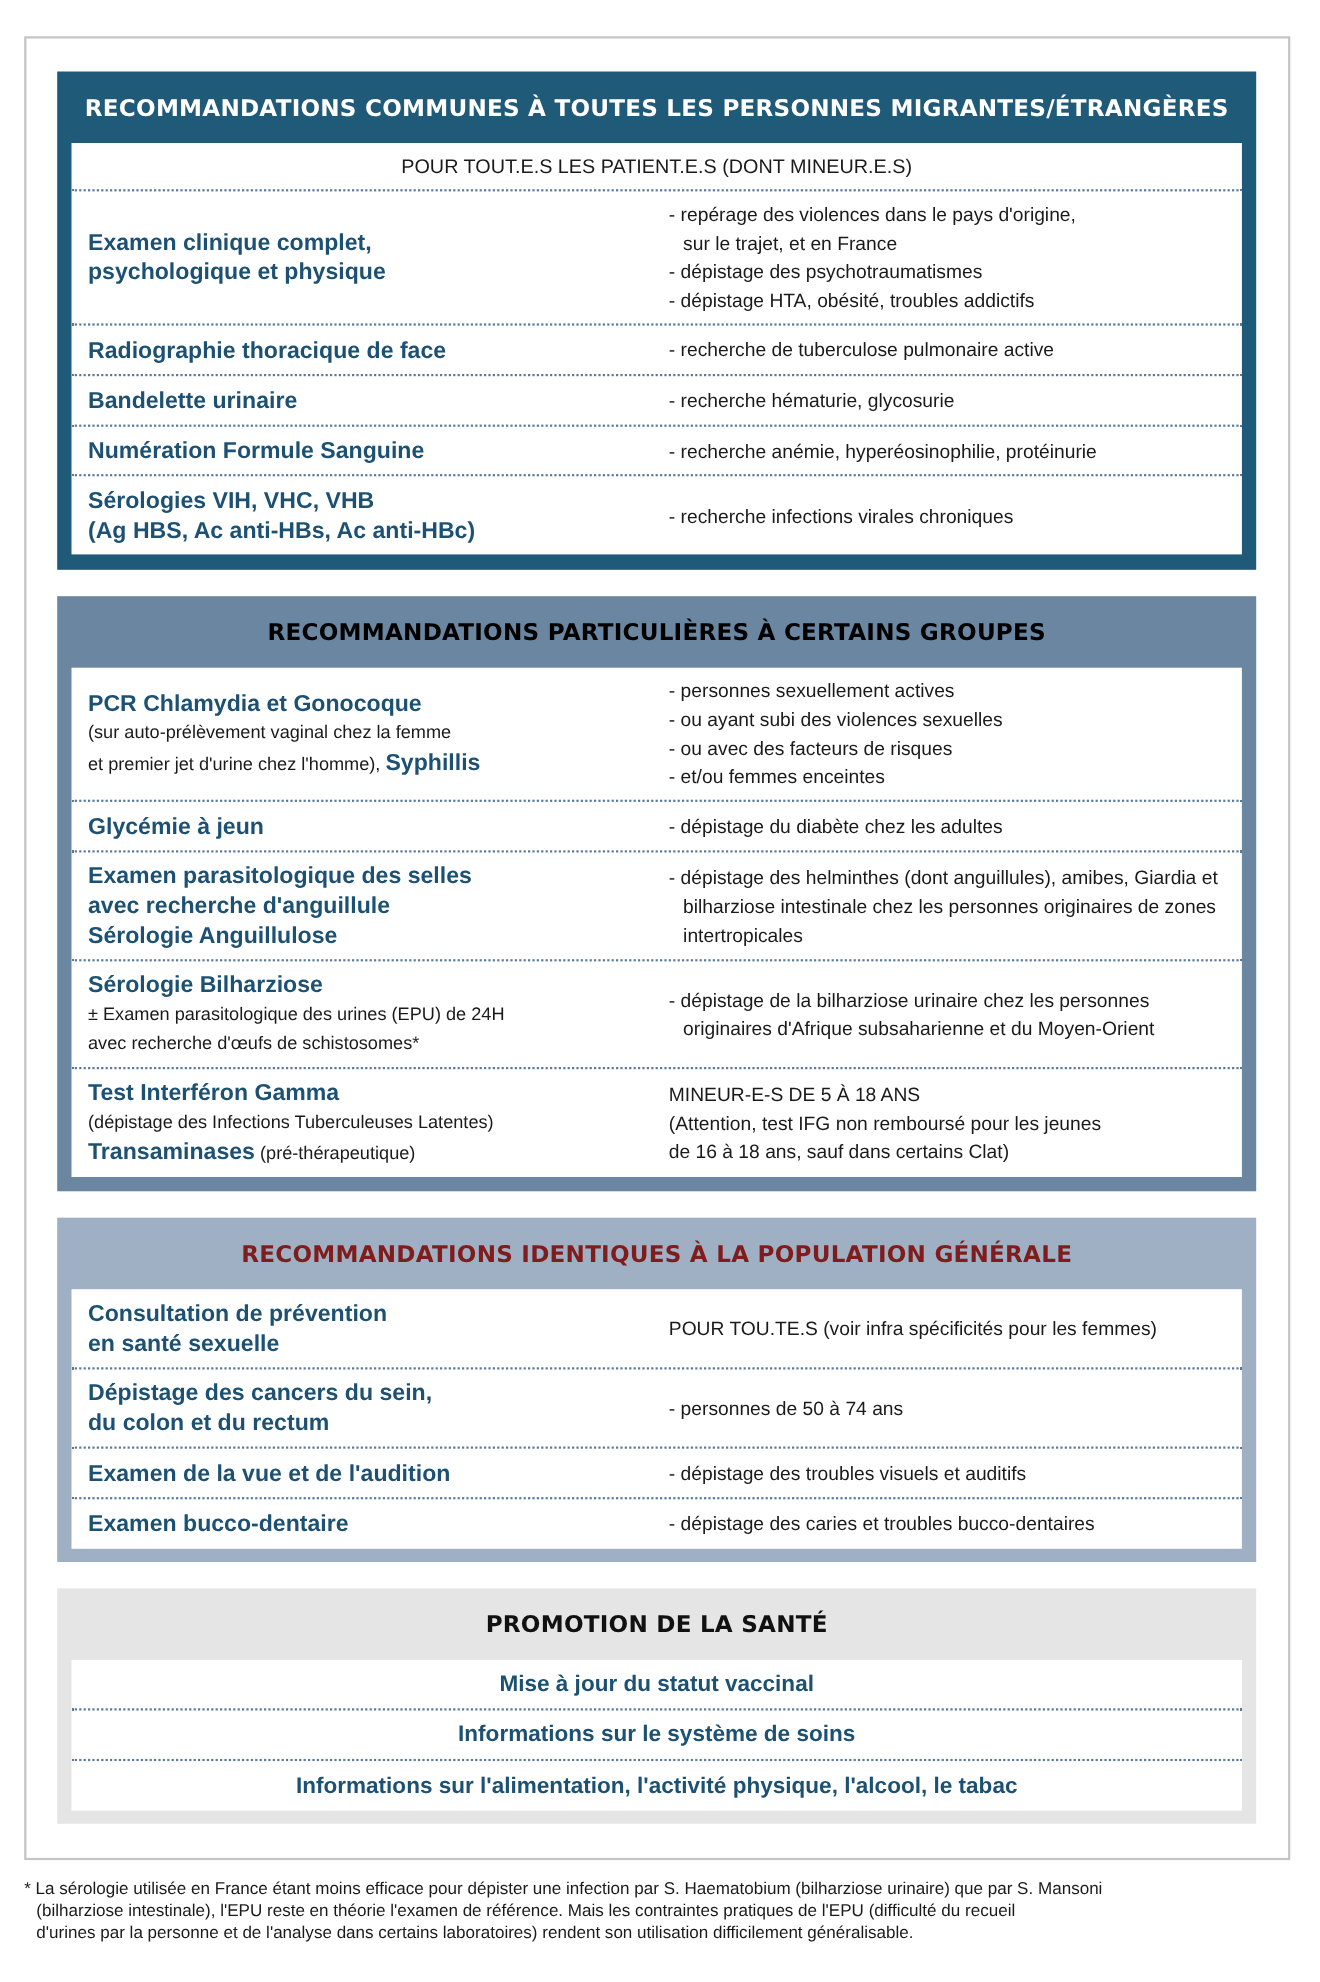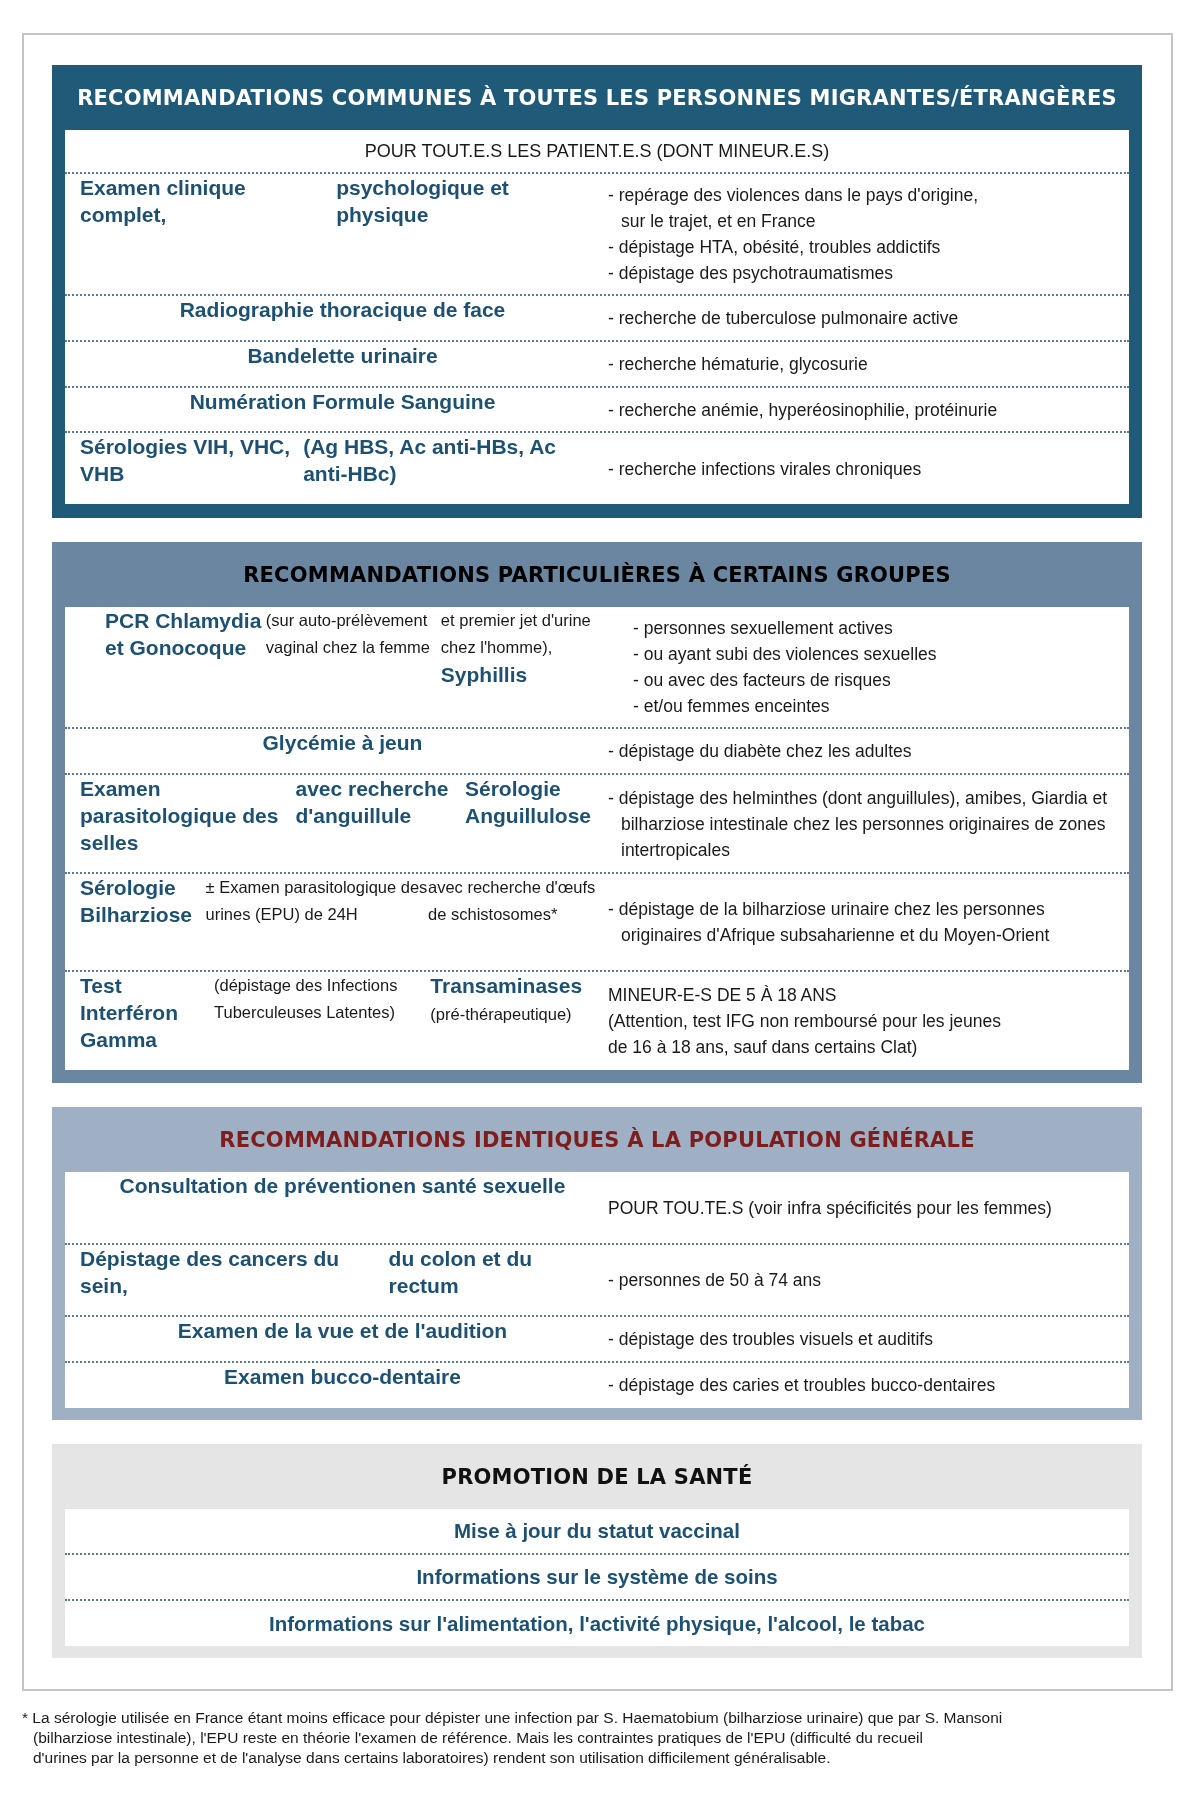--- a/index.html
+++ b/index.html
@@ -4,21 +4,21 @@
 <style>
   * { box-sizing: border-box; margin: 0; padding: 0; }
   html, body { width: 1200px; height: 1802px; background: #ffffff; overflow: hidden; }
   body { position: relative; font-family: "Liberation Sans", sans-serif; color: #1a1a1a; }
   .frame { position: absolute; left: 22px; top: 33px; width: 1151px; height: 1658px; border: 2px solid #c4c4c4; background: #fff; }
   .section { position: absolute; left: 52px; width: 1090px; }
   .sec-header { height: 65px; display: flex; align-items: center; justify-content: center; font-family: "DejaVu Sans", sans-serif; font-weight: bold; font-size: 21px; letter-spacing: 0.2px; text-transform: uppercase; }
   .sec-body { position: absolute; left: 13px; right: 13px; top: 65px; background: #fff; }
   .row { position: relative; display: flex; border-top: 2px dotted #5a7a98; }
   .row.first { border-top: none; }
-  .cell-left { width: 540px; padding-left: 15px; display: flex; justify-content: center; }
+  .cell-left { width: 540px; padding-left: 15px; display: flex; flex-direction: column; justify-content: center; }
   .cell-right { flex: 1; padding-left: 3px; display: flex; flex-direction: column; justify-content: center; font-size: 17.5px; line-height: 26px; color: #1a1a1a; }
   .title { color: #1d5173; font-weight: bold; font-size: 21px; line-height: 27px; }
   .sub { color: #1a1a1a; font-size: 16.5px; line-height: 27px; }
   .inline-title { color: #1d5173; font-weight: bold; font-size: 21px; }
   .bullet { padding-left: 13px; text-indent: -13px; }
   .center-row { justify-content: center; align-items: center; }
   .center-text { text-align: center; width: 100%; }
   .patients { font-size: 18px; color: #1a1a1a; }
   .promo { color: #1d5173; font-weight: bold; font-size: 20.5px; }
   .footnote { position: absolute; left: 22px; top: 1708px; width: 1160px; font-size: 15.5px; line-height: 20px; color: #1a1a1a; }
@@ -36,22 +36,22 @@
     <div class="row first center-row" style="height:42px;">
       <div class="center-text patients">POUR TOUT.E.S LES PATIENT.E.S (DONT MINEUR.E.S)</div>
     </div>
     <div class="row" style="height:122px;">
       <div class="cell-left">
         <div class="title">Examen clinique complet,</div>
         <div class="title">psychologique et physique</div>
       </div>
       <div class="cell-right">
         <div class="bullet" style="width:380px;">- repérage des violences dans le pays d'origine, sur le trajet, et en France</div>
+        <div class="bullet">- dépistage des psychotraumatismes</div>
         <div class="bullet">- dépistage HTA, obésité, troubles addictifs</div>
-        <div class="bullet">- dépistage des psychotraumatismes</div>
       </div>
     </div>
     <div class="row" style="height:46px;">
       <div class="cell-left">
           <div class="title">Radiographie thoracique de face</div>
         </div>
       <div class="cell-right">
           <div class="bullet">- recherche de tuberculose pulmonaire active</div>
         </div>
     </div>
@@ -79,21 +79,21 @@
       <div class="cell-right">
           <div class="bullet">- recherche infections virales chroniques</div>
         </div>
     </div>
   </div>
 </div>
 
 <div class="section" style="top:542px; height:541px; background:#6a86a0;">
   <div class="sec-header" style="color:#000000;">RECOMMANDATIONS PARTICULIÈRES À CERTAINS GROUPES</div>
   <div class="sec-body" style="height:463px;">
-    <div class="row first" style="height:120px;padding-left:25px;">
+    <div class="row first" style="height:120px;">
       <div class="cell-left">
         <div class="title">PCR Chlamydia et Gonocoque</div>
         <div class="sub">(sur auto-prélèvement vaginal chez la femme</div>
         <div class="sub"><span>et premier jet d'urine chez l'homme),</span> <span class="inline-title">Syphillis</span></div>
       </div>
       <div class="cell-right">
         <div class="bullet">- personnes sexuellement actives</div>
         <div class="bullet">- ou ayant subi des violences sexuelles</div>
         <div class="bullet">- ou avec des facteurs de risques</div>
         <div class="bullet">- et/ou femmes enceintes</div>

